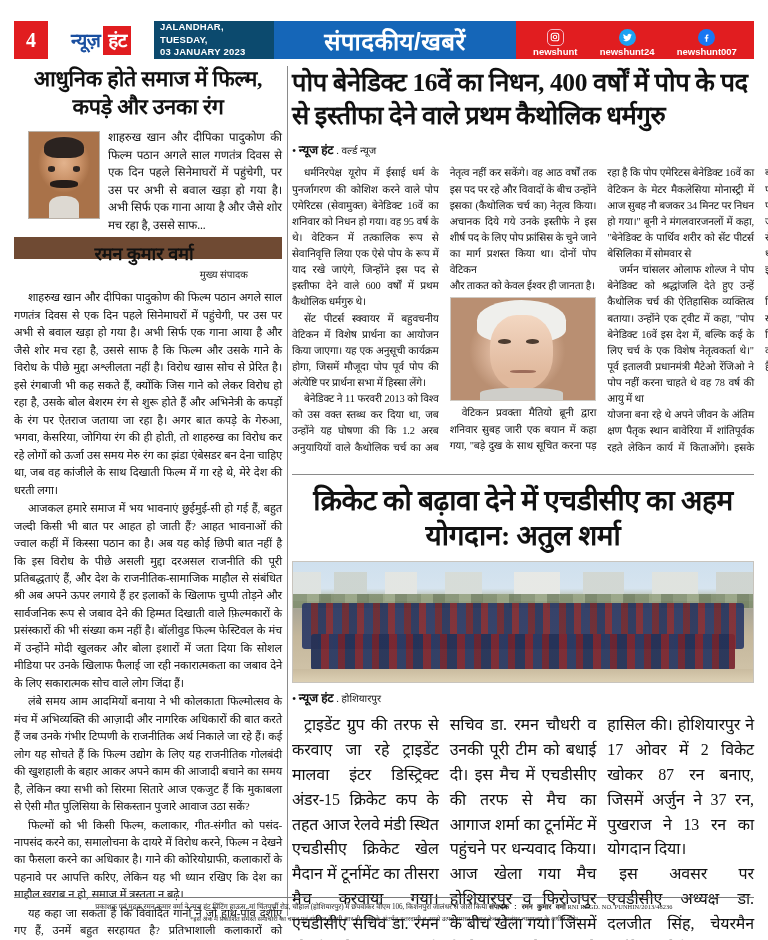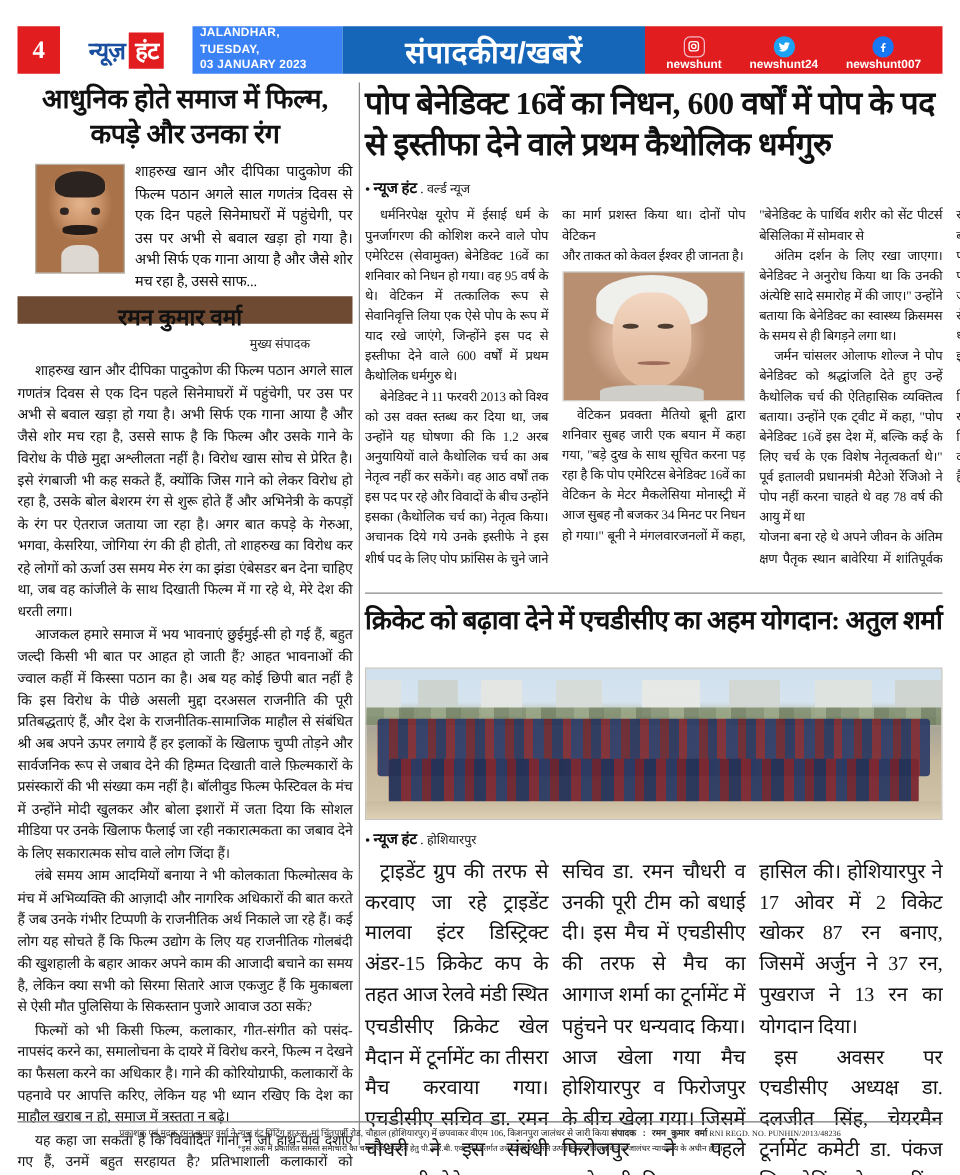--- a/index.html
+++ b/index.html
@@ -51,21 +51,21 @@
   .mh-logo .lg2 {
     font-family: "Liberation Sans", sans-serif;
     font-size: 19px; font-weight: 700;
     color: #ffffff;
     background: #e11d20;
     padding: 1px 4px 2px 5px;
     letter-spacing: -0.5px;
   }
   .mh-date {
     width: 120px;
-    background: #3b82f6;
+    background: #0c4a6e;
     color: #fff;
     display: flex; flex-direction: column; justify-content: center;
     padding-left: 6px;
     font-family: "Liberation Sans", sans-serif;
     font-size: 9.5px; font-weight: 700;
     line-height: 1.35;
     letter-spacing: 0.2px;
   }
   .mh-section {
     flex: 1;
@@ -296,24 +296,25 @@
     background: #cfcec9; border-radius: 40% 40% 0 0;
   }
 
   .hrule {
     border: 0; border-top: 1px solid #8a8a8a;
     margin: 9px 0 8px 0;
   }
 
   .cricket-headline {
     font-family: "Liberation Serif", serif;
-    font-size: 21px; font-weight: 700;
+    font-size: 28px; font-weight: 700;
     line-height: 1.25;
     letter-spacing: -0.4px;
-    margin-bottom: 24px;
+    margin-bottom: 8px;
+    text-align: center;
   }
   .cricket-photo {
     width: 100%; height: 122px;
     border: 0.5px solid #c8c4bd;
     position: relative;
     overflow: hidden;
     background: linear-gradient(180deg,
       #cfe0ee 0%, #d6e4ef 22%,
       #b9bfae 30%, #a9a596 40%,
       #c4b79c 62%, #d3c6ab 100%);
@@ -467,42 +468,42 @@
       <p>लंबे समय आम आदमियों बनाया ने भी कोलकाता फिल्मोत्सव के मंच में अभिव्यक्ति की आज़ादी और नागरिक अधिकारों की बात करते हैं जब उनके गंभीर टिप्पणी के राजनीतिक अर्थ निकाले जा रहे हैं। कई लोग यह सोचते हैं कि फिल्म उद्योग के लिए यह राजनीतिक गोलबंदी की खुशहाली के बहार आकर अपने काम की आजादी बचाने का समय है, लेकिन क्या सभी को सिरमा सितारे आज एकजुट हैं कि मुकाबला से ऐसी मौत पुलिसिया के सिकस्तान पुजारे आवाज उठा सकें?</p>
       <p>फिल्मों को भी किसी फिल्म, कलाकार, गीत-संगीत को पसंद-नापसंद करने का, समालोचना के दायरे में विरोध करने, फिल्म न देखने का फैसला करने का अधिकार है। गाने की कोरियोग्राफी, कलाकारों के पहनावे पर आपत्ति करिए, लेकिन यह भी ध्यान रखिए कि देश का माहौल खराब न हो, समाज में त्रस्तता न बढ़े।</p>
       <p>यह कहा जा सकता है कि विवादित गानों ने जो हाथ-पांव दर्शाए गए हैं, उनमें बहुत सरहायत है? प्रतिभाशाली कलाकारों को प्रस्तुतिकरण के स्तर को लेकर मार्क हुए या चाहिए। आगे-अलगावों हमने फिल्म निर्माता और कलाकार प्रयोगधीनता के नाम पर कट्टरपन की मुहिम देने का काम कर आती हैं। कलाकार के नाम पर निकलती छूट हो, यह भी बहस का मुद्दा है।</p>
 
     </div>
   </div>
 
   <div class="mainarea">
 
     <div>
-      <div class="lead-headline">पोप बेनेडिक्ट 16वें का निधन, 600 वर्षों में पोप के पद से इस्तीफा देने वाले प्रथम कैथोलिक धर्मगुरु</div>
+      <div class="lead-headline">पोप बेनेडिक्ट 16वें का निधन, 400 वर्षों में पोप के पद से इस्तीफा देने वाले प्रथम कैथोलिक धर्मगुरु</div>
       <div class="lead-byline">
         <span class="dot">•</span>
         <span class="brand">न्यूज हंट</span>
         <span>.</span>
         <span class="place">वर्ल्ड न्यूज</span>
       </div>
 
       <div class="cols3">
         <p>धर्मनिरपेक्ष यूरोप में ईसाई धर्म के पुनर्जागरण की कोशिश करने वाले पोप एमेरिटस (सेवामुक्त) बेनेडिक्ट 16वें का शनिवार को निधन हो गया। वह 95 वर्ष के थे। वेटिकन में तत्कालिक रूप से सेवानिवृत्ति लिया एक ऐसे पोप के रूप में याद रखे जाएंगे, जिन्होंने इस पद से इस्तीफा देने वाले 600 वर्षों में प्रथम कैथोलिक धर्मगुरु थे।</p>
+        <p>सेंट पीटर्स स्क्वायर में बहुवचनीय वेटिकन में विशेष प्रार्थना का आयोजन किया जाएगा। यह एक अनुसूची कार्यक्रम होगा, जिसमें मौजूदा पोप पूर्व पोप की अंत्येष्टि पर प्रार्थना सभा में हिस्सा लेंगे।</p>
         <p>बेनेडिक्ट ने 11 फरवरी 2013 को विश्व को उस वक्त स्तब्ध कर दिया था, जब उन्होंने यह घोषणा की कि 1.2 अरब अनुयायियों वाले कैथोलिक चर्च का अब नेतृत्व नहीं कर सकेंगे। वह आठ वर्षों तक इस पद पर रहे और विवादों के बीच उन्होंने इसका (कैथोलिक चर्च का) नेतृत्व किया। अचानक दिये गये उनके इस्तीफे ने इस शीर्ष पद के लिए पोप फ्रांसिस के चुने जाने का मार्ग प्रशस्त किया था। दोनों पोप वेटिकन</p>
         <p class="noind">और ताकत को केवल ईश्वर ही जानता है।</p>
         <div class="pope-photo">
           <span class="hair"></span>
           <span class="face"></span>
           <span class="eye l"></span>
           <span class="eye r"></span>
           <span class="mouth"></span>
           <span class="coll"></span>
         </div>
         <p>वेटिकन प्रवक्ता मैतियो ब्रूनी द्वारा शनिवार सुबह जारी एक बयान में कहा गया, "बड़े दुख के साथ सूचित करना पड़ रहा है कि पोप एमेरिटस बेनेडिक्ट 16वें का वेटिकन के मेटर मैकलेसिया मोनास्ट्री में आज सुबह नौ बजकर 34 मिनट पर निधन हो गया।" बूनी ने मंगलवारजनलों में कहा, "बेनेडिक्ट के पार्थिव शरीर को सेंट पीटर्स बेसिलिका में सोमवार से</p>
-        <p>अंतिम दर्शन के लिए रखा जाएगा। बेनेडिक्ट ने अनुरोध किया था कि उनकी अंत्येष्टि सादे समारोह में की जाए।" उन्होंने बताया कि बेनेडिक्ट का स्वास्थ्य क्रिसमस के समय से ही बिगड़ने लगा था।</p>
         <p>जर्मन चांसलर ओलाफ शोल्ज ने पोप बेनेडिक्ट को श्रद्धांजलि देते हुए उन्हें कैथोलिक चर्च की ऐतिहासिक व्यक्तित्व बताया। उन्होंने एक ट्वीट में कहा, "पोप बेनेडिक्ट 16वें इस देश में, बल्कि कई के लिए चर्च के एक विशेष नेतृत्वकर्ता थे।" पूर्व इतालवी प्रधानमंत्री मैटेओ रेंजिओ ने पोप नहीं करना चाहते थे वह 78 वर्ष की आयु में था</p>
         <p class="noind">योजना बना रहे थे अपने जीवन के अंतिम क्षण पैतृक स्थान बावेरिया में शांतिपूर्वक रहते लेकिन कार्य में किताओंगे। इसके बजाय, उन्हें शेष अति लंबी द्वितीय के पदाधिकारी पर चलने के लिए मजबूर होना पड़ा और उन्हें नेतृत्व करना पड़ा। पोप चुने जाने के इस्तीफे एक बार बड़ा था कि उन्हें रोम के बहुत समुदाय का एक पत्र लिखना था। ऐसा कर वह जॉन पॉल के बाद इतिहास में दूसरे पोप हो गये।</p>
         <p>ब्रिटेन के महाराज चार्ल्स तृतीय ने कहा कि उन्हें पोप बेनेडिक्ट 16वें के निधन की खबर सुनकर बहुत दुख हुआ। उन्होंने कहा कि वह 2009 में वेटिकन की यात्रा के दौरान उनसे हुई मुलाकात को याद करते हैं।</p>
 
       </div>
     </div>
 
     <hr class="hrule">
 
     <div>

